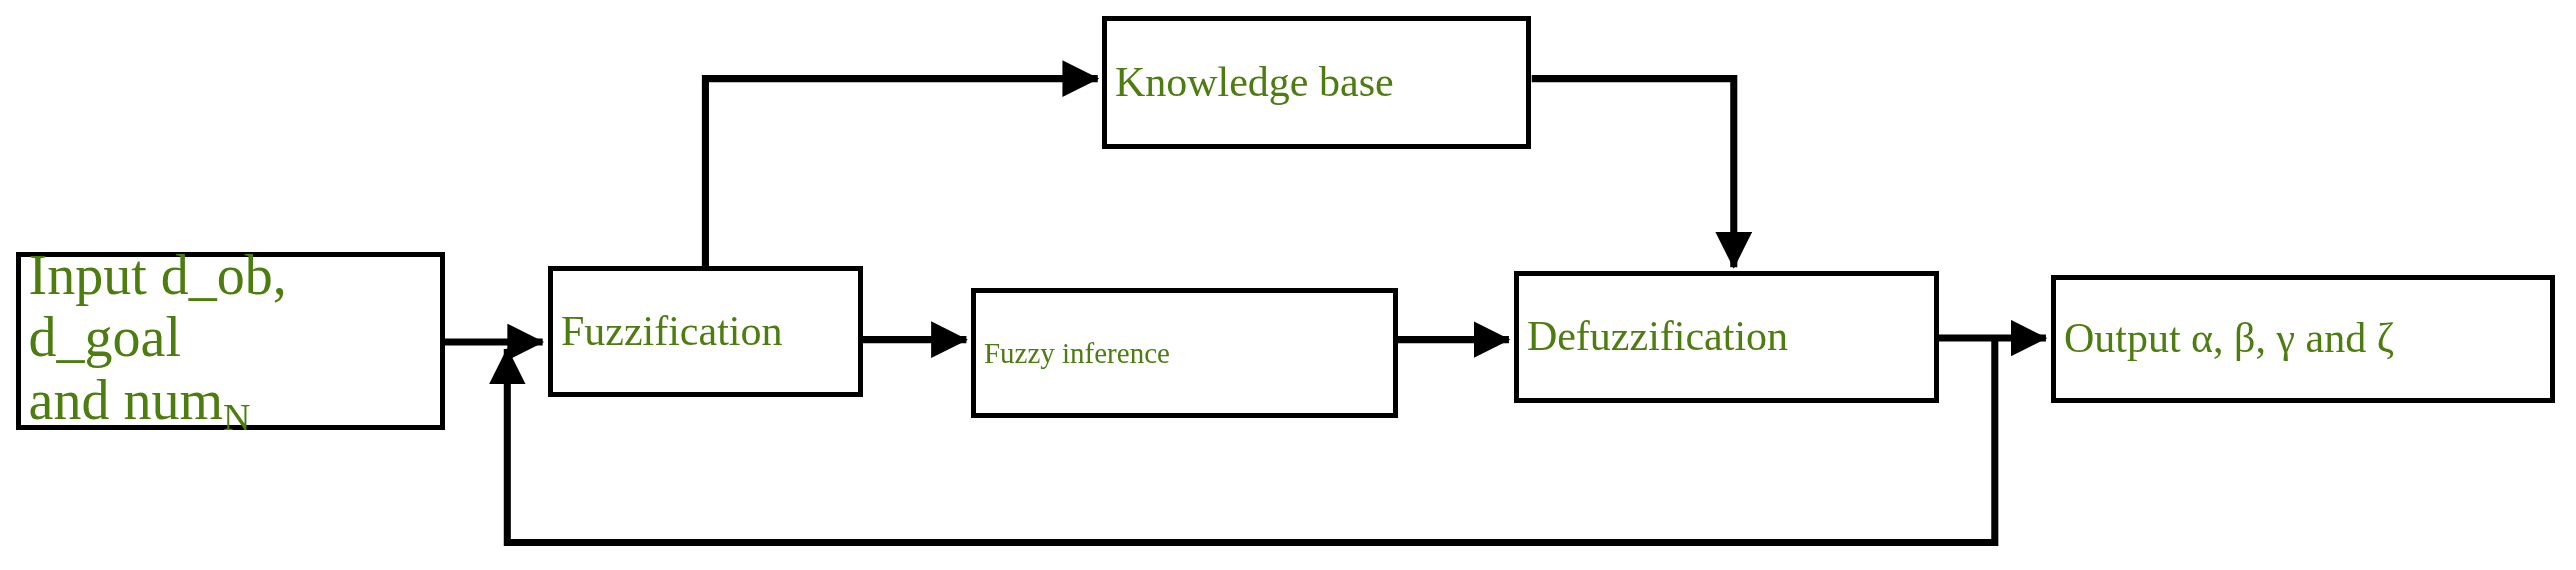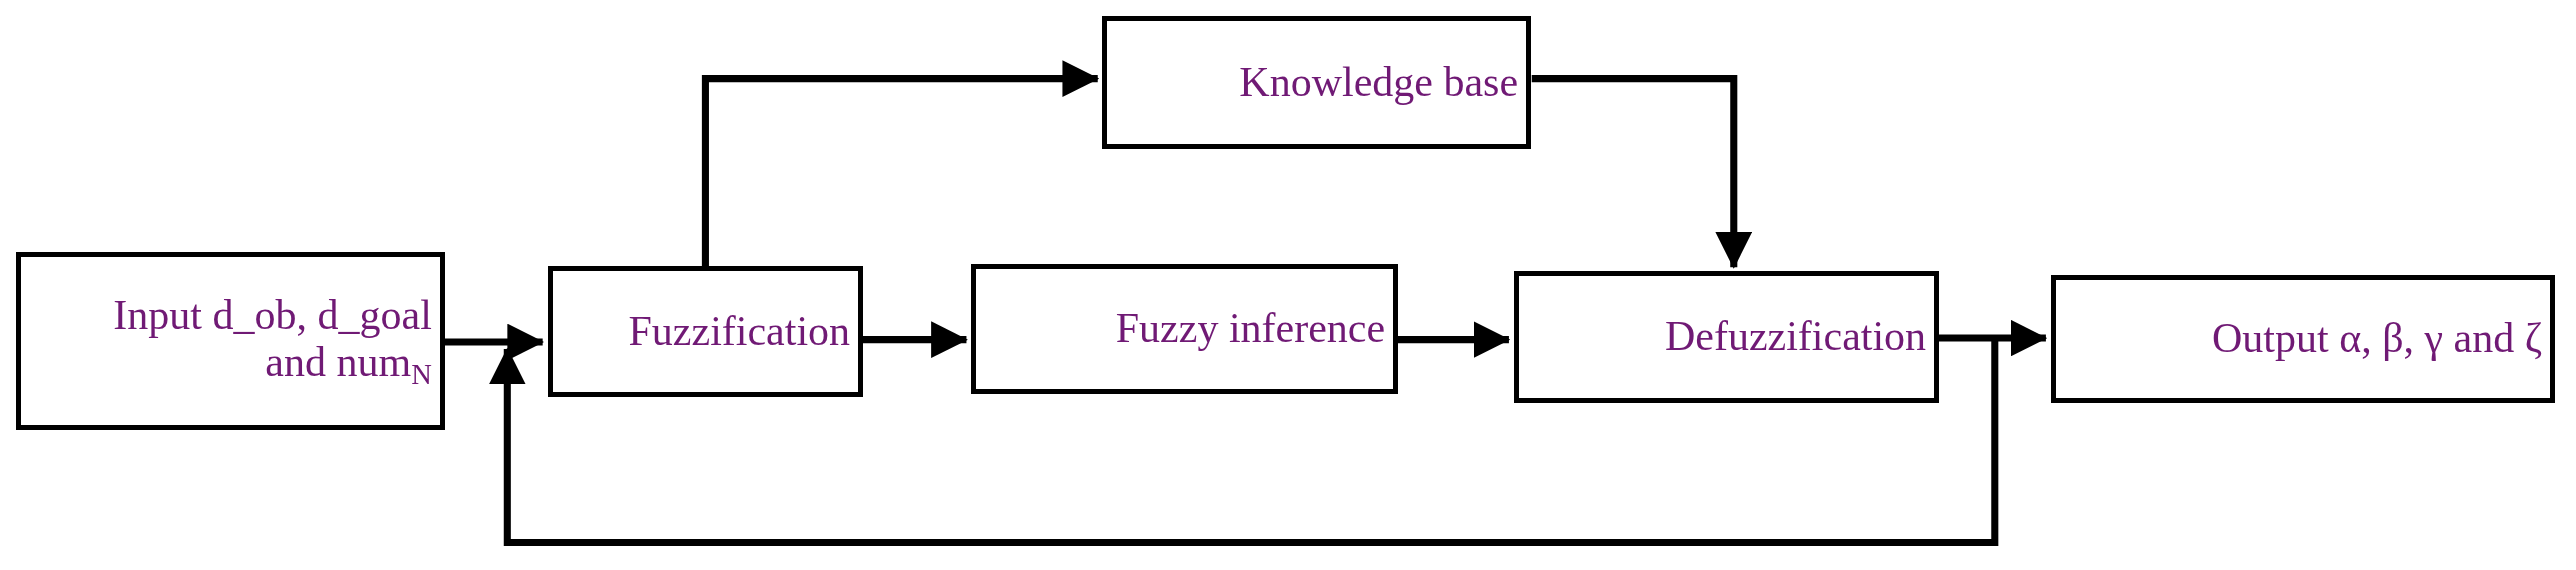--- a/index.html
+++ b/index.html
@@ -26,40 +26,40 @@
     height: 570px;
   }
   .node-box {
     position: absolute;
     box-sizing: border-box;
     border: 5.5px solid #000000;
     background: #ffffff;
     display: flex;
     align-items: center;
     justify-content: center;
-    text-align: right;
-    color: #701a75;
+    text-align: left;
+    color: #4d7c0f;
     line-height: 1.12;
     z-index: 3;
   }
   .node-label {
     display: block;
     width: 100%;
     padding: 0 7.9px;
     box-sizing: border-box;
     white-space: pre-line;
   }
   .node-label sub {
     font-size: 0.68em;
     vertical-align: -0.28em;
   }
   
-  #box-input       { left: 15.7px;   top: 252px; width: 429px; height: 178px; font-size: 42px; }
+  #box-input       { left: 15.7px;   top: 252px; width: 429px; height: 178px; font-size: 56px; }
   #box-fuzzification { left: 548px;  top: 266px; width: 315px; height: 131px; font-size: 42px; }
-  #box-inference   { left: 971px; top: 264px; width: 427px; height: 130px; font-size: 42px; }
+  #box-inference   { left: 971px; top: 288px; width: 427px; height: 130px; font-size: 29px; }
   #box-defuzzification { left: 1514px; top: 271px; width: 425px; height: 132px; font-size: 42px; }
   #box-output      { left: 2051px; top: 275px; width: 504px; height: 128px; font-size: 42px; }
   #box-knowledge   { left: 1102px; top: 15.7px;  width: 429px; height: 133px; font-size: 42px; }
 </style>
 </head>
 <body>
 
 <div id="diagram-root">
 
   <svg id="diagram-svg" viewBox="0 0 3276 725" xmlns="http://www.w3.org/2000/svg">

